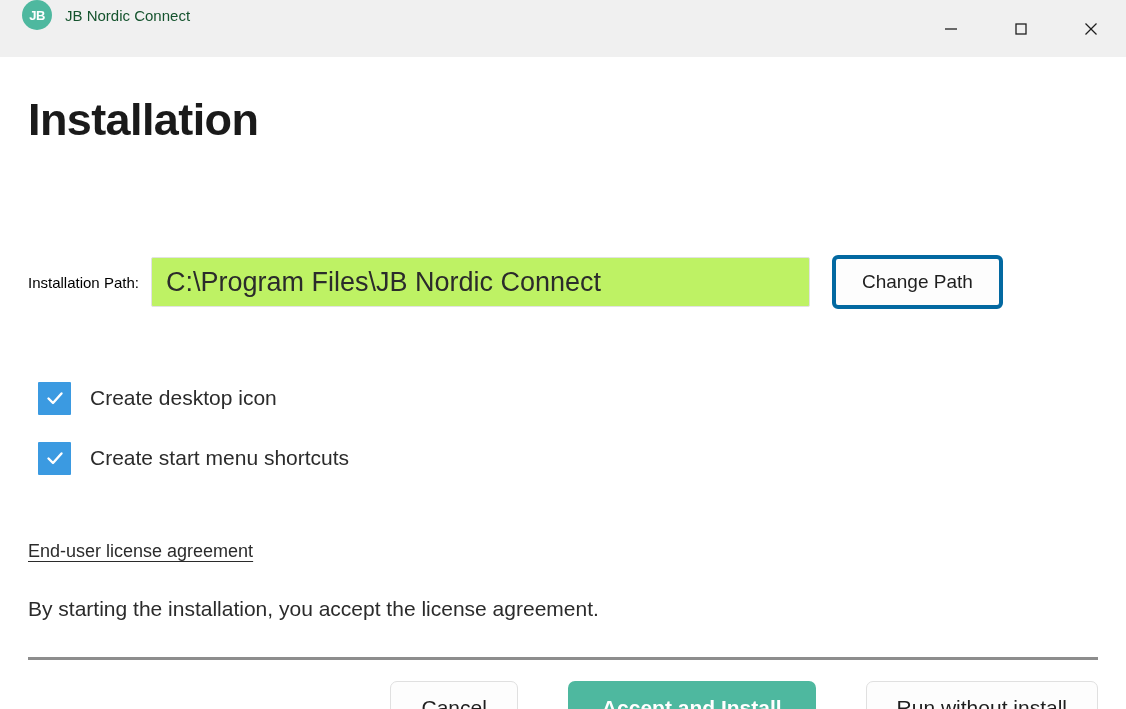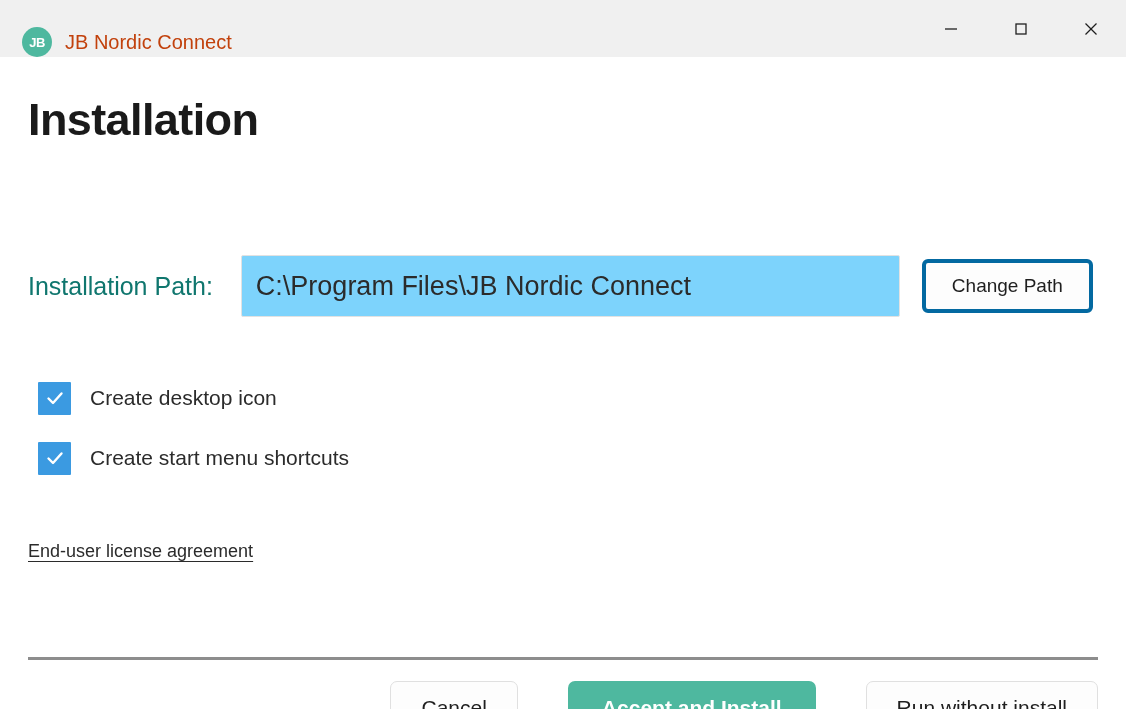--- a/index.html
+++ b/index.html
@@ -16,21 +16,21 @@
     color: #1f1f1f;
     overflow: hidden;
     position: relative;
   }
 
   
   .titlebar {
     height: 57px;
     background: #f0f0f0;
     display: flex;
-    align-items: flex-end;
+    align-items: flex-start;
     position: relative;
   }
   .title-left {
     display: flex;
     align-items: center;
     padding-left: 22px;
     gap: 13px;
   }
   .app-logo {
     width: 30px;
@@ -40,22 +40,22 @@
     color: #ffffff;
     font-size: 13px;
     font-weight: bold;
     letter-spacing: -0.5px;
     display: flex;
     align-items: center;
     justify-content: center;
     flex: none;
   }
   .app-title {
-    font-size: 20px;
-    color: #c2410c;
+    font-size: 15px;
+    color: #14532d;
     white-space: nowrap;
   }
   .win-controls {
     position: absolute;
     right: 0;
     top: 0;
     height: 57px;
     display: flex;
   }
   .win-btn {
@@ -87,31 +87,31 @@
   
   .path-row {
     position: absolute;
     top: 198px;
     left: 28px;
     right: 28px;
     display: flex;
     align-items: center;
   }
   .path-label {
-    font-size: 25px;
-    color: #0f766e;
-    white-space: nowrap;
-    margin-right: 28px;
+    font-size: 15px;
+    color: #000000;
+    white-space: nowrap;
+    margin-right: 12px;
   }
   .path-input {
     width: 659px;
-    height: 62px;
+    height: 50px;
     border: 1px solid #e2e2e2;
     border-radius: 2px;
-    background: #7dd3fc;
+    background: #bef264;
     font-family: "Liberation Sans", sans-serif;
     font-size: 27px;
     color: #2b2b2b;
     padding: 0 14px;
     outline: none;
   }
   .change-path-btn {
     margin-left: 22px;
     height: 54px;
     padding: 0 26px;
@@ -273,20 +273,21 @@
       <span class="cbox">
         <svg width="22" height="22" viewBox="0 0 22 22">
           <polyline points="4.5,11.5 9,16 17.5,6.5" fill="none" stroke="#ffffff" stroke-width="2.4" stroke-linecap="round" stroke-linejoin="round"></polyline>
         </svg>
       </span>
       <span class="check-label">Create start menu shortcuts</span>
     </div>
   </div>
 
   <a class="eula-link" href="#">End-user license agreement</a>
+  <div class="eula-note">By starting the installation, you accept the license agreement.</div>
 
   <div class="divider"></div>
 
   <div class="footer">
     <button class="btn btn-secondary">Cancel</button>
     <button class="btn btn-primary">Accept and Install</button>
     <button class="btn btn-secondary">Run without install</button>
   </div>
 
 </div>

